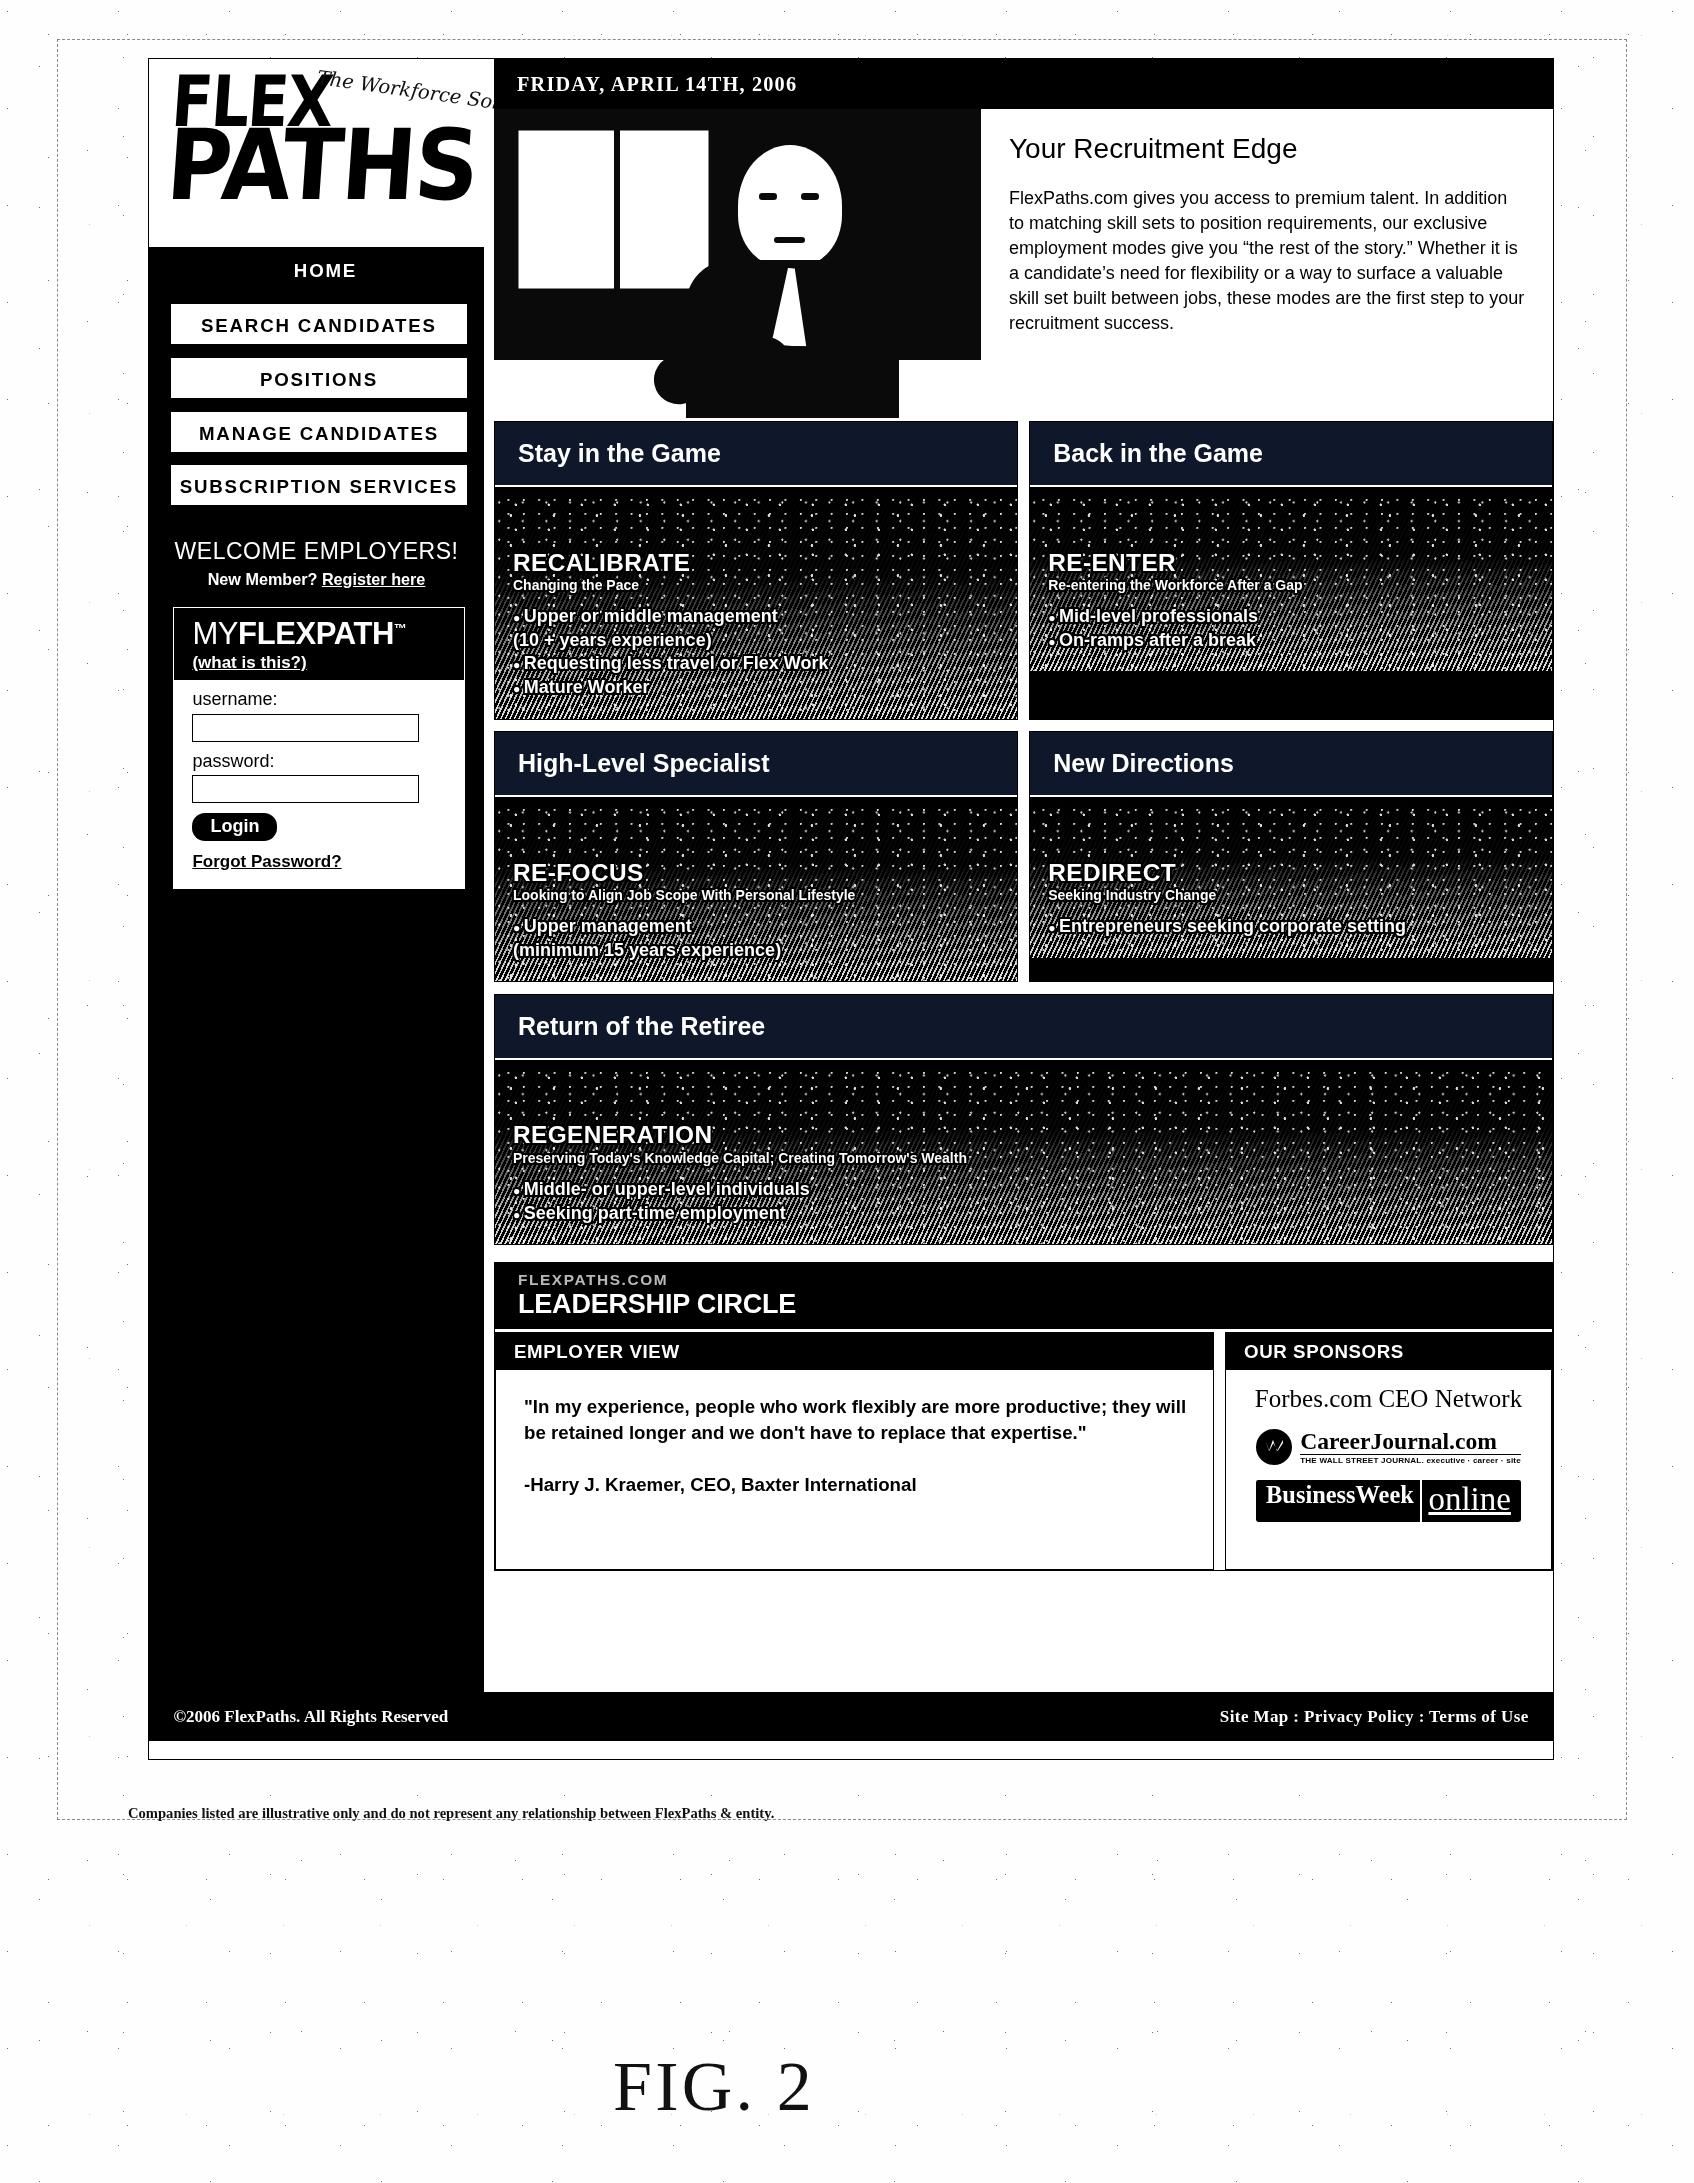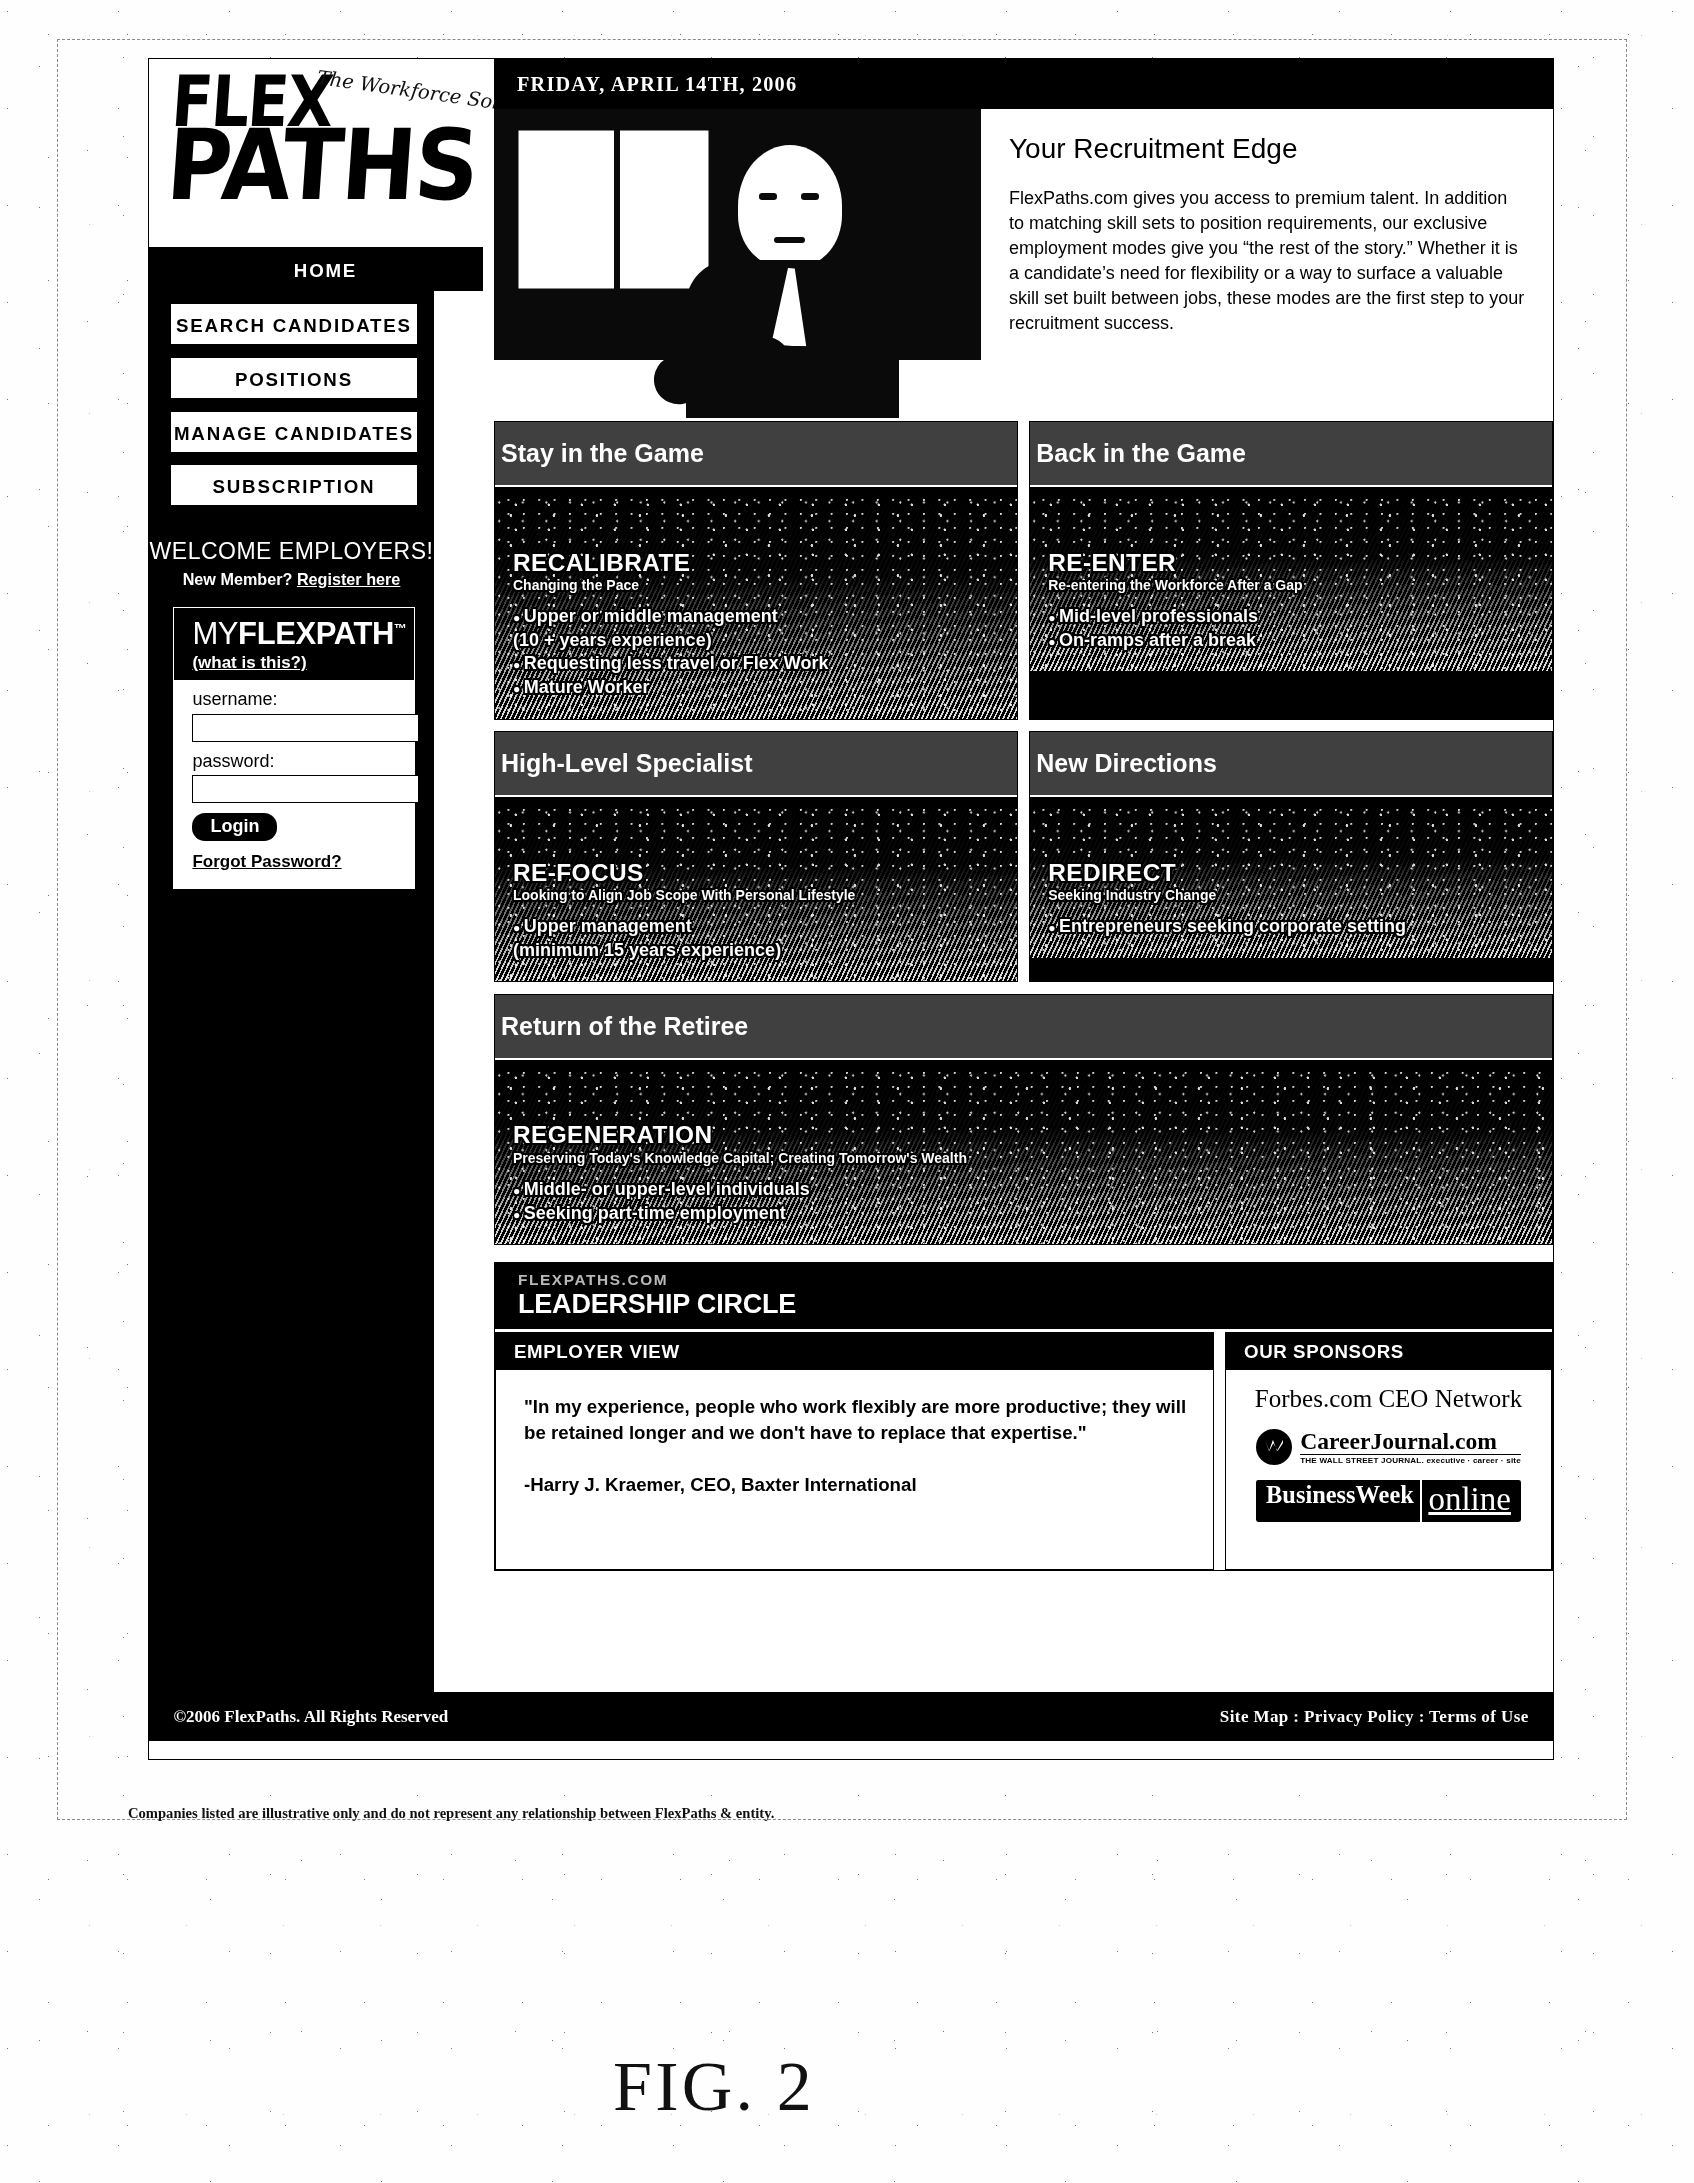--- a/index.html
+++ b/index.html
@@ -79,21 +79,21 @@
     font-style: italic;
     font-size: 19.5px;
     color: #111;
     transform: rotate(8deg);
     white-space: nowrap;
   }
 
   #navwrap {
     position: absolute;
     left: 0; top: 188px;
-    width: 285px;
+    width: 335px;
     bottom: 0;
     background: #000;
   }
   .navbtn {
     display: block;
     margin: 0 14.6px 9.7px 19.5px;
     height: 44px;
     line-height: 44px;
     text-align: center;
     font-size: 18.7px;
@@ -294,24 +294,24 @@
   .moderow { display: flex; gap: 11.4px; margin-bottom: 11.4px; }
   .panel {
     flex: 1;
     border: 0.8px solid #000;
     background: #000;
     box-sizing: border-box;
   }
   .panel.full { flex: none; width: 100%; }
   .panel-head {
     height: 63px;
-    background: #404040;
+    background: #0f172a;
     color: #fff;
     display: flex; align-items: center;
-    padding-left: 6px;
+    padding-left: 23px;
     font-size: 25px;
     font-weight: 700;
     font-family: "Liberation Sans", sans-serif;
     border-bottom: 2.4px solid #ffffff;
   }
   .panel-body {
     position: relative;
     min-height: 122px;
     padding: 14.6px 18px 18px 18px;
     color: #fff;

